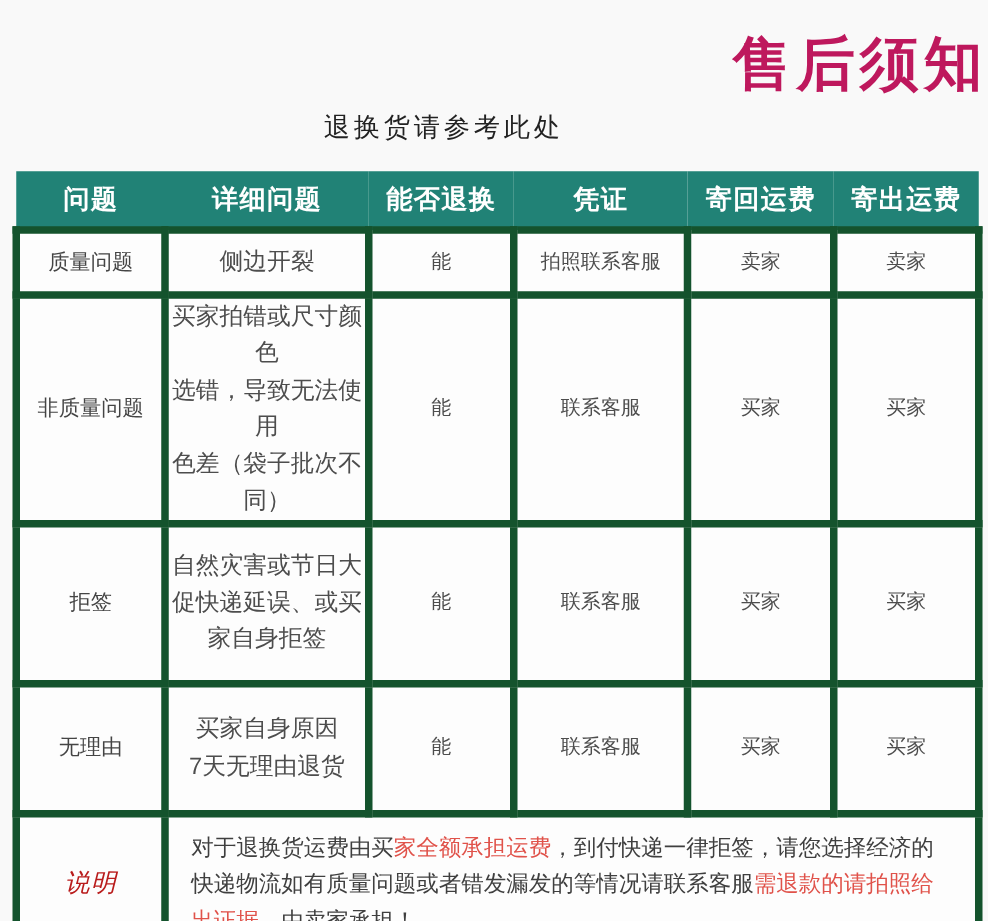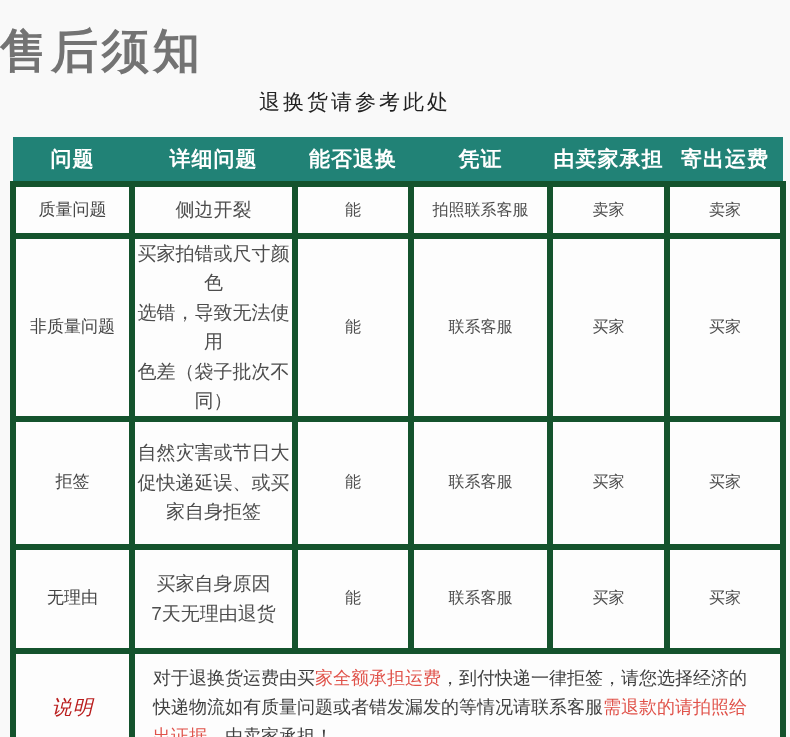--- a/index.html
+++ b/index.html
@@ -6,23 +6,23 @@
   html, body {
     width: 790px; height: 737px;
     background: #f9f9f9;
     font-family: "Liberation Sans", "DejaVu Sans", sans-serif;
     overflow: hidden;
   }
   .page { position: relative; width: 790px; height: 737px; }
 
   .title {
     position: absolute; top: 20px; left: 0; width: 790px;
-    text-align: left;
+    text-align: right;
     font-size: 47px; font-weight: 900; letter-spacing: 4px;
-    color: #737373;
+    color: #be185d;
   }
   .subtitle {
     position: absolute; top: 88px; left: 0; width: 710px;
     text-align: center;
     font-size: 21px; font-weight: 500; letter-spacing: 3px;
     color: #222222;
   }
 
   table.policy {
     position: absolute; left: 10px; top: 137px;
@@ -85,21 +85,21 @@
       <col style="width:139px">
       <col style="width:117px">
       <col style="width:116px">
     </colgroup>
     <thead>
       <tr id="header-row">
           <th>问题</th>
           <th>详细问题</th>
           <th>能否退换</th>
           <th>凭证</th>
-          <th>由卖家承担</th>
+          <th>寄回运费</th>
           <th>寄出运费</th>
         </tr>
     </thead>
     <tbody id="body-rows">
 
       <tr>
           <td class="col-problem">质量问题</td>
           <td class="col-detail">侧边开裂</td>
           <td>能</td>
           <td>拍照联系客服</td>

